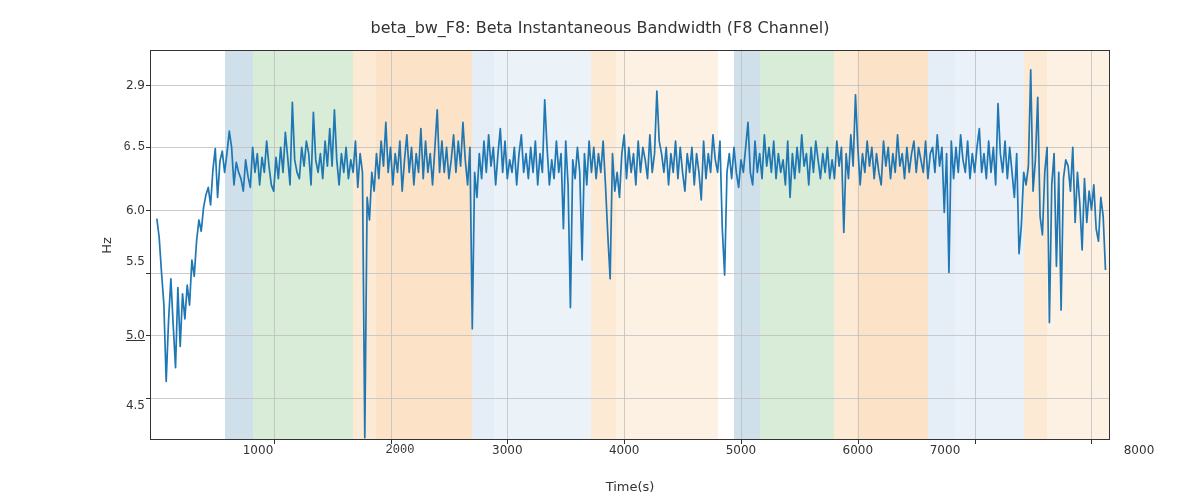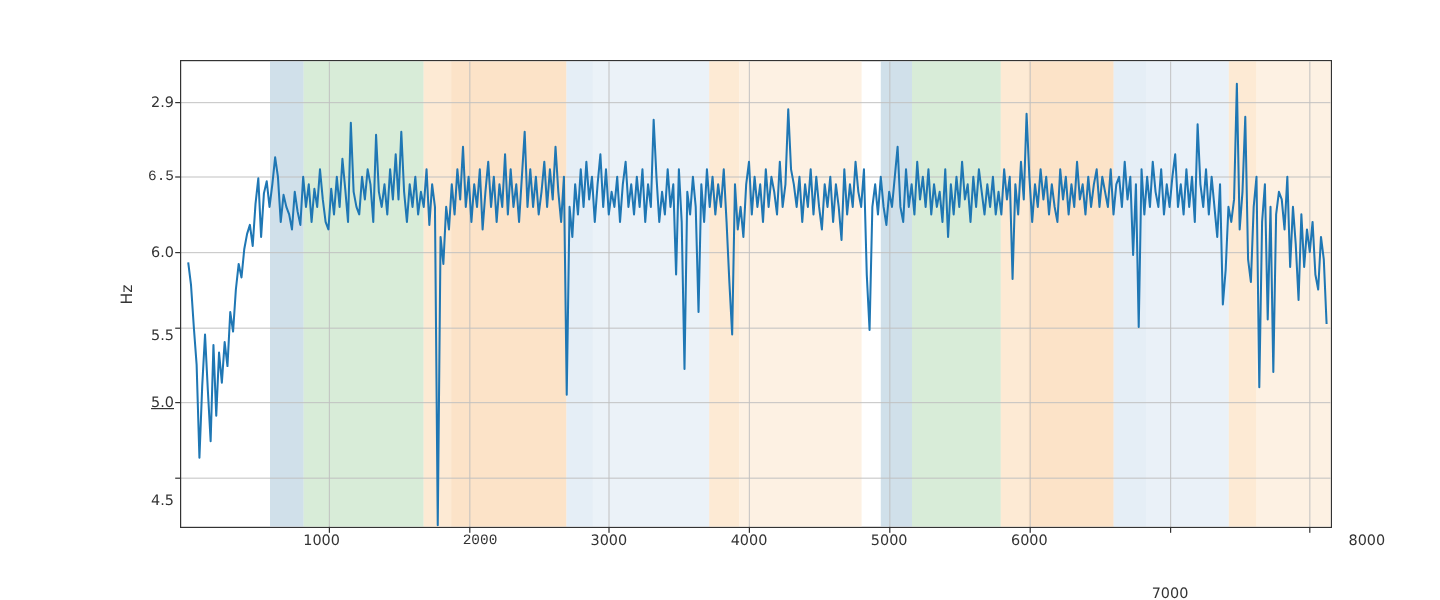--- a/index.html
+++ b/index.html
@@ -112,20 +112,21 @@
     left: 0; top: 0;
     width: 100%;
     height: 100%;
     overflow: visible;
   }
 </style>
 </head>
 <body>
 
 <div class="figure">
+  <div class="title">beta_bw_F8: Beta Instantaneous Bandwidth (F8 Channel)</div>
 
   <div class="ylabel">
     <span>Hz</span>
   </div>
 
   <div class="axes">
     <div class="plot-area" id="plot-area">
         <div class="band" style="left: 73.6024px; width: 28.039px; background: rgb(169, 199, 217); opacity: 0.55;"></div>
         <div class="band" style="left: 101.641px; width: 100.473px; background: rgb(184, 221, 184); opacity: 0.55;"></div>
         <div class="band" style="left: 202.115px; width: 23.3659px; background: rgb(252, 217, 176); opacity: 0.55;"></div>
@@ -154,42 +155,43 @@
         <div class="grid-line-h" style="top: 284.116px;"></div>
         <div class="grid-line-h" style="top: 221.535px;"></div>
         <div class="grid-line-h" style="top: 158.955px;"></div>
         <div class="grid-line-h" style="top: 96.3742px;"></div>
         <div class="grid-line-h" style="top: 33.7935px;"></div>
         <svg class="line-svg" viewBox="0 0 958 388" preserveAspectRatio="none">
           <path d="M5.84 167.72 L8.18 186.49 L10.51 221.54 L12.85 252.83 L15.19 330.43 L17.52 270.35 L19.86 227.79 L22.20 274.10 L24.53 316.66 L26.87 236.55 L29.21 295.38 L31.54 242.81 L33.88 267.85 L36.22 234.05 L38.55 254.08 L40.89 209.02 L43.23 225.29 L45.56 190.25 L47.90 168.97 L50.24 180.23 L52.57 156.45 L54.91 143.94 L57.25 136.43 L59.58 153.95 L61.92 118.90 L64.26 97.63 L66.59 146.44 L68.93 110.14 L71.27 100.13 L73.60 121.41 L75.94 102.63 L78.28 80.10 L80.61 96.37 L82.95 133.92 L85.29 111.39 L87.62 121.41 L89.96 127.66 L92.30 140.18 L94.63 108.89 L96.97 125.16 L99.30 136.43 L101.64 96.37 L103.98 121.41 L106.31 102.63 L108.65 133.92 L110.99 106.39 L113.32 121.41 L115.66 90.12 L118.00 115.15 L120.33 133.92 L122.67 140.18 L125.01 106.39 L127.34 127.66 L129.68 96.37 L132.02 121.41 L134.35 81.35 L136.69 106.39 L139.03 133.92 L141.36 51.32 L143.70 108.89 L146.04 121.41 L148.37 127.66 L150.71 96.37 L153.05 115.15 L155.38 90.12 L157.72 102.63 L160.06 133.92 L162.39 61.33 L164.73 108.89 L167.07 121.41 L169.40 102.63 L171.74 127.66 L174.08 90.12 L176.41 115.15 L178.75 77.60 L181.09 115.15 L183.42 58.83 L185.76 108.89 L188.10 133.92 L190.43 102.63 L192.77 121.41 L195.10 96.37 L197.44 127.66 L199.78 108.89 L202.11 121.41 L204.45 90.12 L206.79 136.43 L209.12 102.63 L211.46 121.41 L213.80 386.75 L216.13 146.44 L218.47 168.97 L220.81 121.41 L223.14 140.18 L225.48 102.63 L227.82 127.66 L230.15 90.12 L232.49 115.15 L234.83 71.34 L237.16 121.41 L239.50 96.37 L241.84 133.92 L244.17 102.63 L246.51 121.41 L248.85 90.12 L251.18 140.18 L253.52 108.89 L255.86 83.86 L258.19 121.41 L260.53 96.37 L262.87 133.92 L265.20 102.63 L267.54 121.41 L269.88 77.60 L272.21 127.66 L274.55 90.12 L276.89 121.41 L279.22 102.63 L281.56 133.92 L283.90 96.37 L286.23 58.83 L288.57 121.41 L290.90 90.12 L293.24 121.41 L295.58 96.37 L297.91 127.66 L300.25 108.89 L302.59 83.86 L304.92 121.41 L307.26 90.12 L309.60 115.15 L311.93 71.34 L314.27 108.89 L316.61 133.92 L318.94 96.37 L321.28 277.86 L323.62 121.41 L325.95 146.44 L328.29 102.63 L330.63 127.66 L332.96 90.12 L335.30 121.41 L337.64 83.86 L339.97 115.15 L342.31 96.37 L344.65 133.92 L346.98 102.63 L349.32 77.60 L351.66 121.41 L353.99 90.12 L356.33 127.66 L358.67 108.89 L361.00 121.41 L363.34 96.37 L365.68 133.92 L368.01 102.63 L370.35 83.86 L372.69 121.41 L375.02 102.63 L377.36 127.66 L379.70 96.37 L382.03 121.41 L384.37 90.12 L386.70 133.92 L389.04 102.63 L391.38 121.41 L393.71 48.81 L396.05 96.37 L398.39 133.92 L400.72 108.89 L403.06 127.66 L405.40 90.12 L407.73 121.41 L410.07 102.63 L412.41 177.73 L414.74 90.12 L417.08 133.92 L419.42 256.58 L421.75 108.89 L424.09 127.66 L426.43 96.37 L428.76 121.41 L431.10 209.02 L433.44 102.63 L435.77 133.92 L438.11 90.12 L440.45 121.41 L442.78 96.37 L445.12 127.66 L447.46 102.63 L449.79 121.41 L452.13 90.12 L454.47 133.92 L456.80 183.99 L459.14 227.79 L461.48 102.63 L463.81 140.18 L466.15 121.41 L468.49 146.44 L470.82 102.63 L473.16 83.86 L475.50 127.66 L477.83 96.37 L480.17 121.41 L482.50 102.63 L484.84 133.92 L487.18 90.12 L489.51 121.41 L491.85 96.37 L494.19 108.89 L496.52 127.66 L498.86 83.86 L501.20 121.41 L503.53 102.63 L505.87 40.05 L508.21 90.12 L510.54 102.63 L512.88 121.41 L515.22 96.37 L517.55 133.92 L519.89 102.63 L522.23 121.41 L524.56 90.12 L526.90 127.66 L529.24 96.37 L531.57 121.41 L533.91 140.18 L536.25 102.63 L538.58 121.41 L540.92 96.37 L543.26 133.92 L545.59 102.63 L547.93 121.41 L550.27 148.94 L552.60 90.12 L554.94 127.66 L557.28 102.63 L559.61 121.41 L561.95 83.86 L564.29 108.89 L566.62 121.41 L568.96 90.12 L571.30 177.73 L573.63 224.04 L575.97 121.41 L578.30 102.63 L580.64 127.66 L582.98 96.37 L585.31 121.41 L587.65 136.43 L589.99 108.89 L592.32 121.41 L594.66 96.37 L597.00 71.34 L599.33 121.41 L601.67 133.92 L604.01 90.12 L606.34 121.41 L608.68 102.63 L611.02 127.66 L613.35 83.86 L615.69 115.15 L618.03 96.37 L620.36 121.41 L622.70 90.12 L625.04 127.66 L627.37 102.63 L629.71 121.41 L632.05 108.89 L634.38 133.92 L636.72 90.12 L639.06 146.44 L641.39 102.63 L643.73 127.66 L646.07 96.37 L648.40 121.41 L650.74 83.86 L653.08 115.15 L655.41 102.63 L657.75 133.92 L660.09 96.37 L662.42 121.41 L664.76 90.12 L667.10 108.89 L669.43 127.66 L671.77 102.63 L674.10 121.41 L676.44 96.37 L678.78 127.66 L681.11 108.89 L683.45 127.66 L685.79 90.12 L688.12 115.15 L690.46 96.37 L692.80 181.48 L695.13 102.63 L697.47 127.66 L699.81 83.86 L702.14 115.15 L704.48 43.81 L706.82 96.37 L709.15 133.92 L711.49 102.63 L713.83 121.41 L716.16 90.12 L718.50 115.15 L720.84 96.37 L723.17 127.66 L725.51 102.63 L727.85 121.41 L730.18 133.92 L732.52 90.12 L734.86 115.15 L737.19 96.37 L739.53 127.66 L741.87 102.63 L744.20 121.41 L746.54 83.86 L748.88 115.15 L751.21 102.63 L753.55 127.66 L755.89 96.37 L758.22 121.41 L760.56 102.63 L762.90 90.12 L765.23 121.41 L767.57 96.37 L769.90 108.89 L772.24 121.41 L774.58 90.12 L776.91 127.66 L779.25 102.63 L781.59 96.37 L783.92 121.41 L786.26 83.86 L788.60 115.15 L790.93 96.37 L793.27 161.46 L795.61 102.63 L797.94 221.54 L800.28 90.12 L802.62 127.66 L804.95 96.37 L807.29 121.41 L809.63 83.86 L811.96 108.89 L814.30 121.41 L816.64 90.12 L818.97 127.66 L821.31 102.63 L823.65 121.41 L825.98 96.37 L828.32 77.60 L830.66 121.41 L832.99 102.63 L835.33 127.66 L837.67 90.12 L840.00 121.41 L842.34 96.37 L844.68 133.92 L847.01 52.57 L849.35 102.63 L851.69 121.41 L854.02 90.12 L856.36 127.66 L858.70 96.37 L861.03 121.41 L863.37 146.44 L865.70 102.63 L868.04 202.76 L870.38 173.97 L872.71 121.41 L875.05 133.92 L877.39 115.15 L879.72 18.77 L882.06 140.18 L884.40 108.89 L886.73 46.31 L889.07 165.21 L891.41 183.99 L893.74 121.41 L896.08 96.37 L898.42 271.60 L900.75 133.92 L903.09 102.63 L905.43 215.28 L907.76 121.41 L910.10 259.08 L912.44 127.66 L914.77 108.89 L917.11 115.15 L919.45 140.18 L921.78 96.37 L924.12 171.47 L926.46 121.41 L928.79 152.70 L931.13 199.01 L933.47 127.66 L935.80 171.47 L938.14 140.18 L940.48 158.95 L942.81 133.92 L945.15 177.73 L947.49 190.25 L949.82 146.44 L952.16 165.21 L954.50 219.03 " fill="none" stroke="#1f77b4" stroke-width="1.7" stroke-linejoin="round"></path>
         </svg>
       </div>
   <div class="tick-mark-x" style="left: 122.671px;"></div>
-      <div class="tick-label-x" style="left: 117px;">1000</div>
+      <div class="tick-label-x" style="left: 107px;">1000</div>
       <div class="tick-mark-x" style="left: 239.5px;"></div>
       <div class="tick-label-x" style="left: 249px; font-family: Liberation Mono, monospace;">2000</div>
       <div class="tick-mark-x" style="left: 356.329px;"></div>
       <div class="tick-label-x" style="left: 356.329px;">3000</div>
       <div class="tick-mark-x" style="left: 473.159px;"></div>
       <div class="tick-label-x" style="left: 473.159px; text-align: center;">4000</div>
       <div class="tick-mark-x" style="left: 589.988px;"></div>
       <div class="tick-label-x" style="left: 589.988px;">5000</div>
       <div class="tick-mark-x" style="left: 706.817px;"></div>
       <div class="tick-label-x" style="left: 706.817px;">6000</div>
       <div class="tick-mark-x" style="left: 823.646px;"></div>
-      <div class="tick-label-x" style="left: 824px; margin-top: 44px;">7000</div>
+      <div class="tick-label-x" style="left: 794px;">7000</div>
       <div class="tick-mark-x" style="left: 940.476px;"></div>
       <div class="tick-label-x" style="left: 988px;">8000</div>
       <div class="tick-mark-y" style="top: 346.697px;"></div>
-      <div class="tick-label-y" style="top: 366px; margin-left: 14px;">4.5</div>
+      <div class="tick-label-y" style="top: 354px; margin-left: 14px;">4.5</div>
       <div class="tick-mark-y" style="top: 284.116px;"></div>
       <div class="tick-label-y" style="top: 284.116px; text-decoration: underline;">5.0</div>
       <div class="tick-mark-y" style="top: 221.535px;"></div>
-      <div class="tick-label-y" style="top: 228px;">5.5</div>
+      <div class="tick-label-y" style="top: 210px;">5.5</div>
       <div class="tick-mark-y" style="top: 158.955px;"></div>
       <div class="tick-label-y" style="top: 158.955px;">6.0</div>
       <div class="tick-mark-y" style="top: 96.3742px;"></div>
       <div class="tick-label-y" style="top: 96.3742px; font-family: Liberation Mono, monospace;">6.5</div>
       <div class="tick-mark-y" style="top: 33.7935px;"></div>
       <div class="tick-label-y" style="top: 33.7935px;">2.9</div>
     </div>
 
+  <div class="xlabel">Time(s)</div>
 </div>
 
 </body></html>

